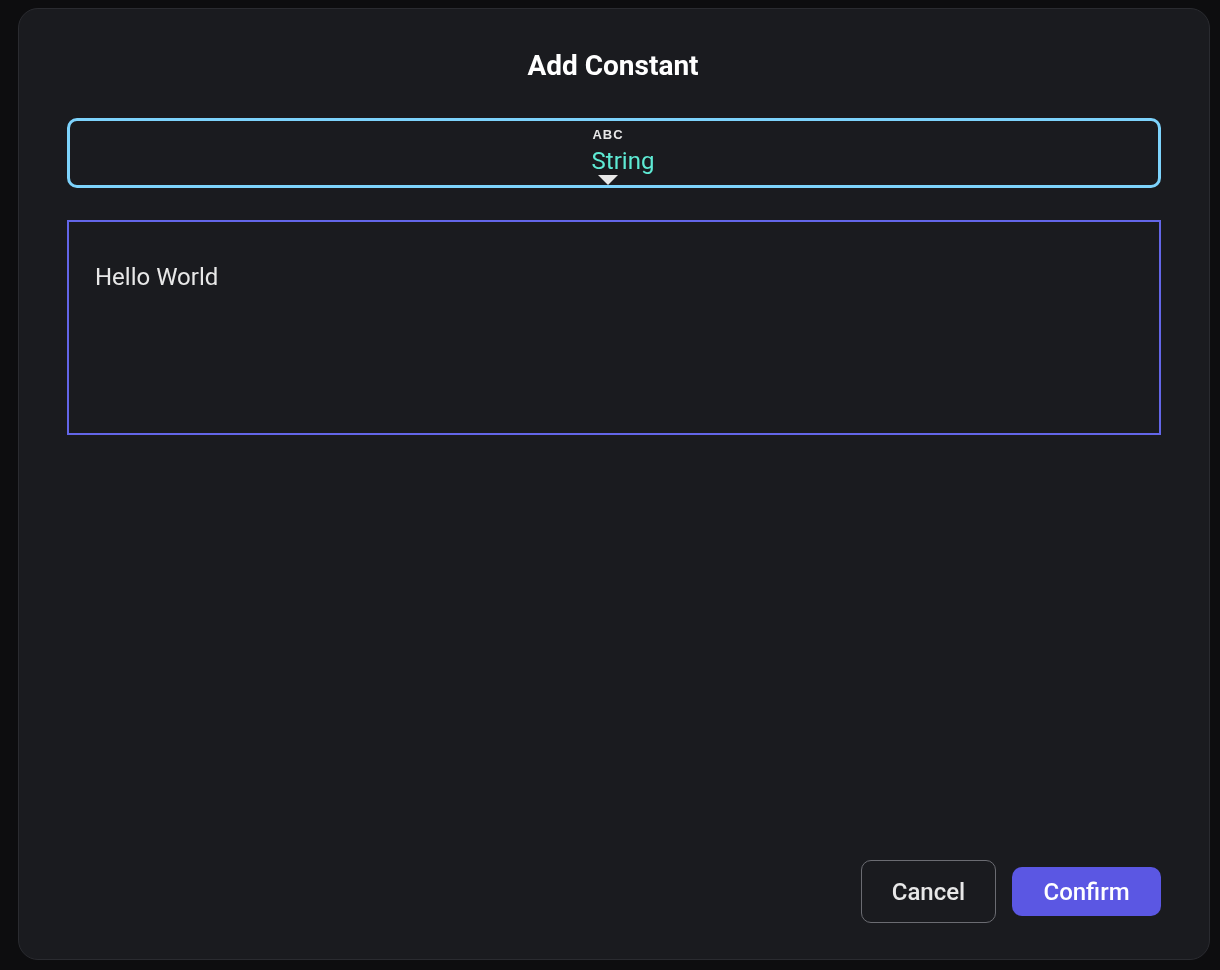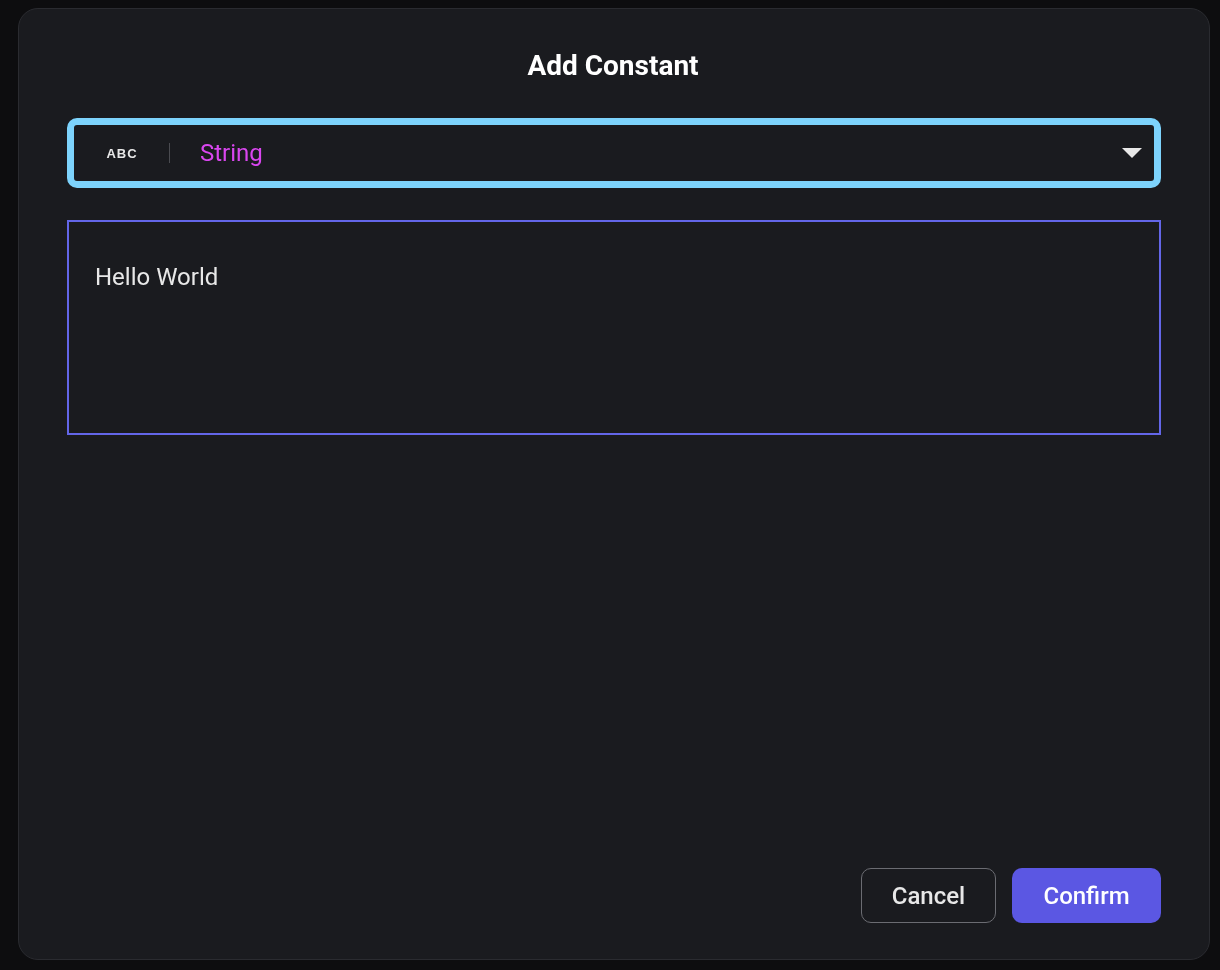--- a/index.html
+++ b/index.html
@@ -36,26 +36,27 @@
       font-size: 28px;
       font-weight: 700;
       margin-bottom: 36px;
       margin-left: -2px;
       text-align: center;
     }
     
     .type-selector {
       display: flex;
       align-items: center;
-      border: 7px solid #7dd3fc;
+      border: 3px solid #7dd3fc;
       border-radius: 10px;
       height: 70px;
       cursor: pointer;
       padding: 0 12px 0 0;
       margin-bottom: 32px;
+      flex-direction: column;
     }
     
     .type-icon-box {
       display: flex;
       align-items: center;
       justify-content: center;
       width: 96px;
       height: 100%;
       position: relative;
     }
@@ -72,21 +73,21 @@
     
     .abc-icon {
       color: #e8e8e8;
       font-size: 13px;
       font-weight: 800;
       letter-spacing: 1px;
       font-family: 'Arial Black', Arial, sans-serif;
     }
     
     .type-label {
-      color: #d946ef;
+      color: #5eead4;
       font-size: 24px;
       font-weight: 400;
       margin-left: 30px;
       flex: 1;
     }
     
     .chevron-down {
       width: 0;
       height: 0;
       border-left: 10px solid transparent;
@@ -129,30 +130,30 @@
       display: inline-flex;
       align-items: center;
       justify-content: center;
     }
     
     .btn-cancel {
       background: transparent;
       color: #e8e8e8;
       border: 1px solid #6b6c72;
       padding: 16px 24px;
-      height: 55px;
+      height: 63px;
       width: 135px;
     }
     
     .btn-confirm {
       background: #5b57e3;
       color: #ffffff;
       border: none;
       padding: 16px 26px;
-      height: 55px;
+      height: 49px;
       width: 149px;
     }
   </style>
 </head>
 <body>
 
 <div class="dialog">
   <h2 class="dialog-title">Add Constant</h2>
 
   <div class="type-selector">

